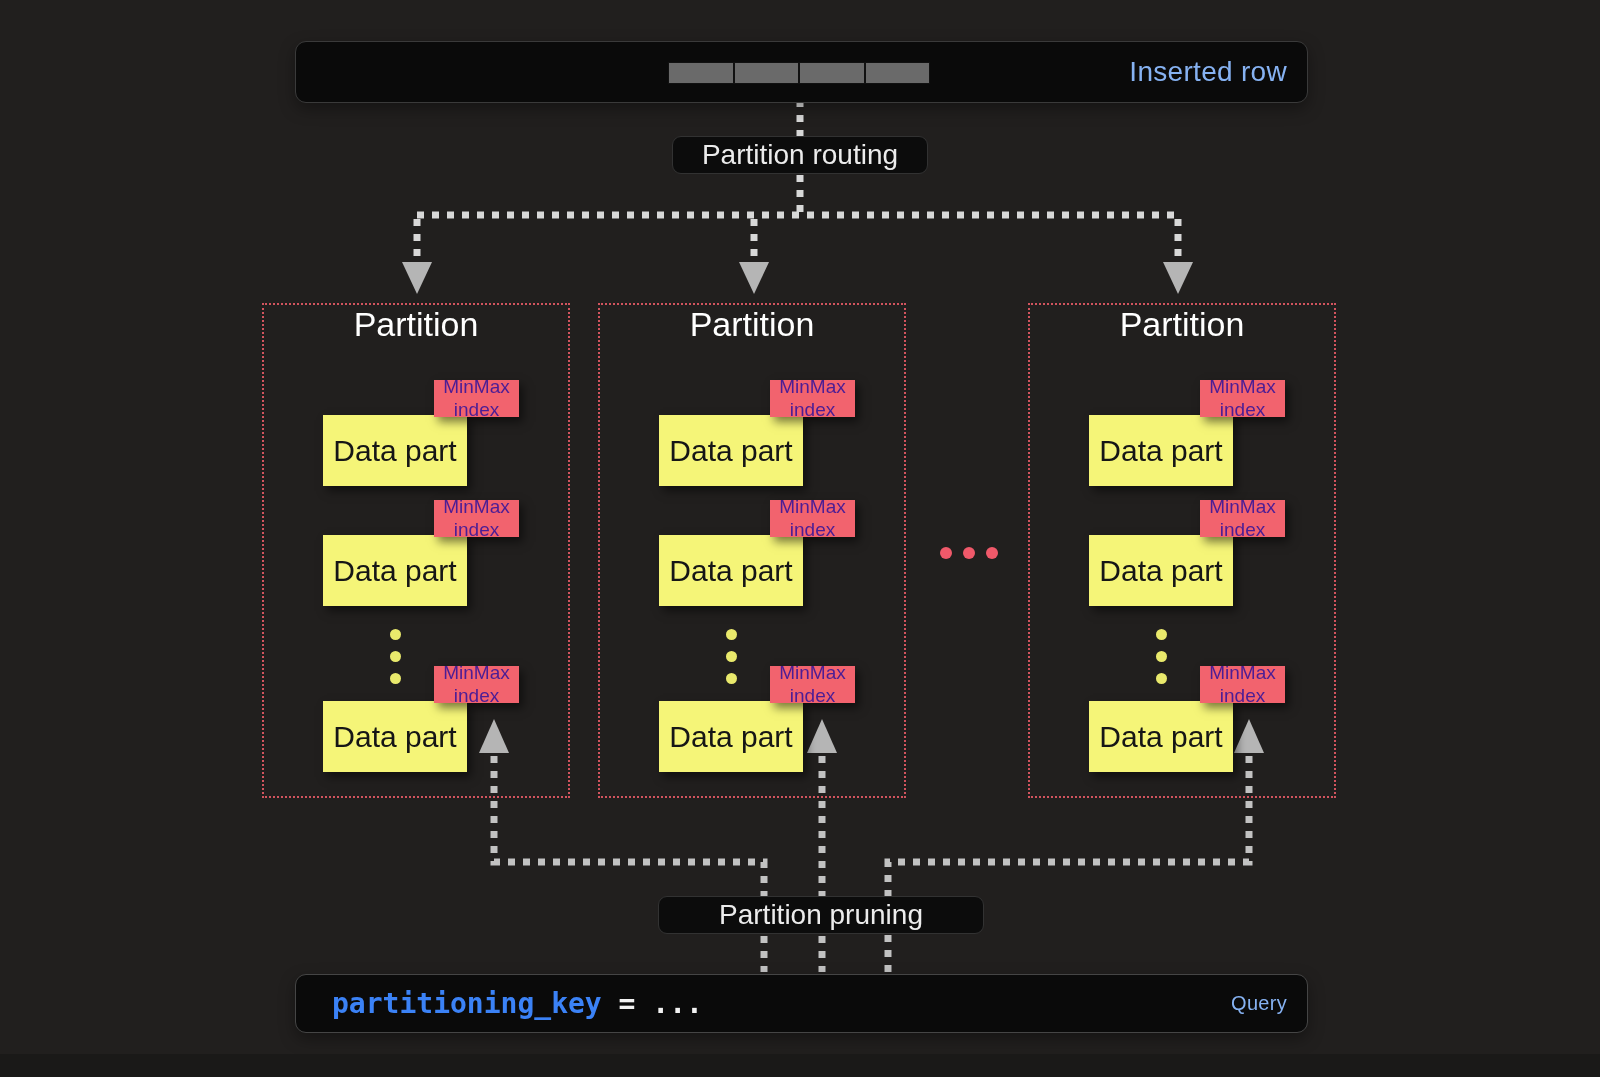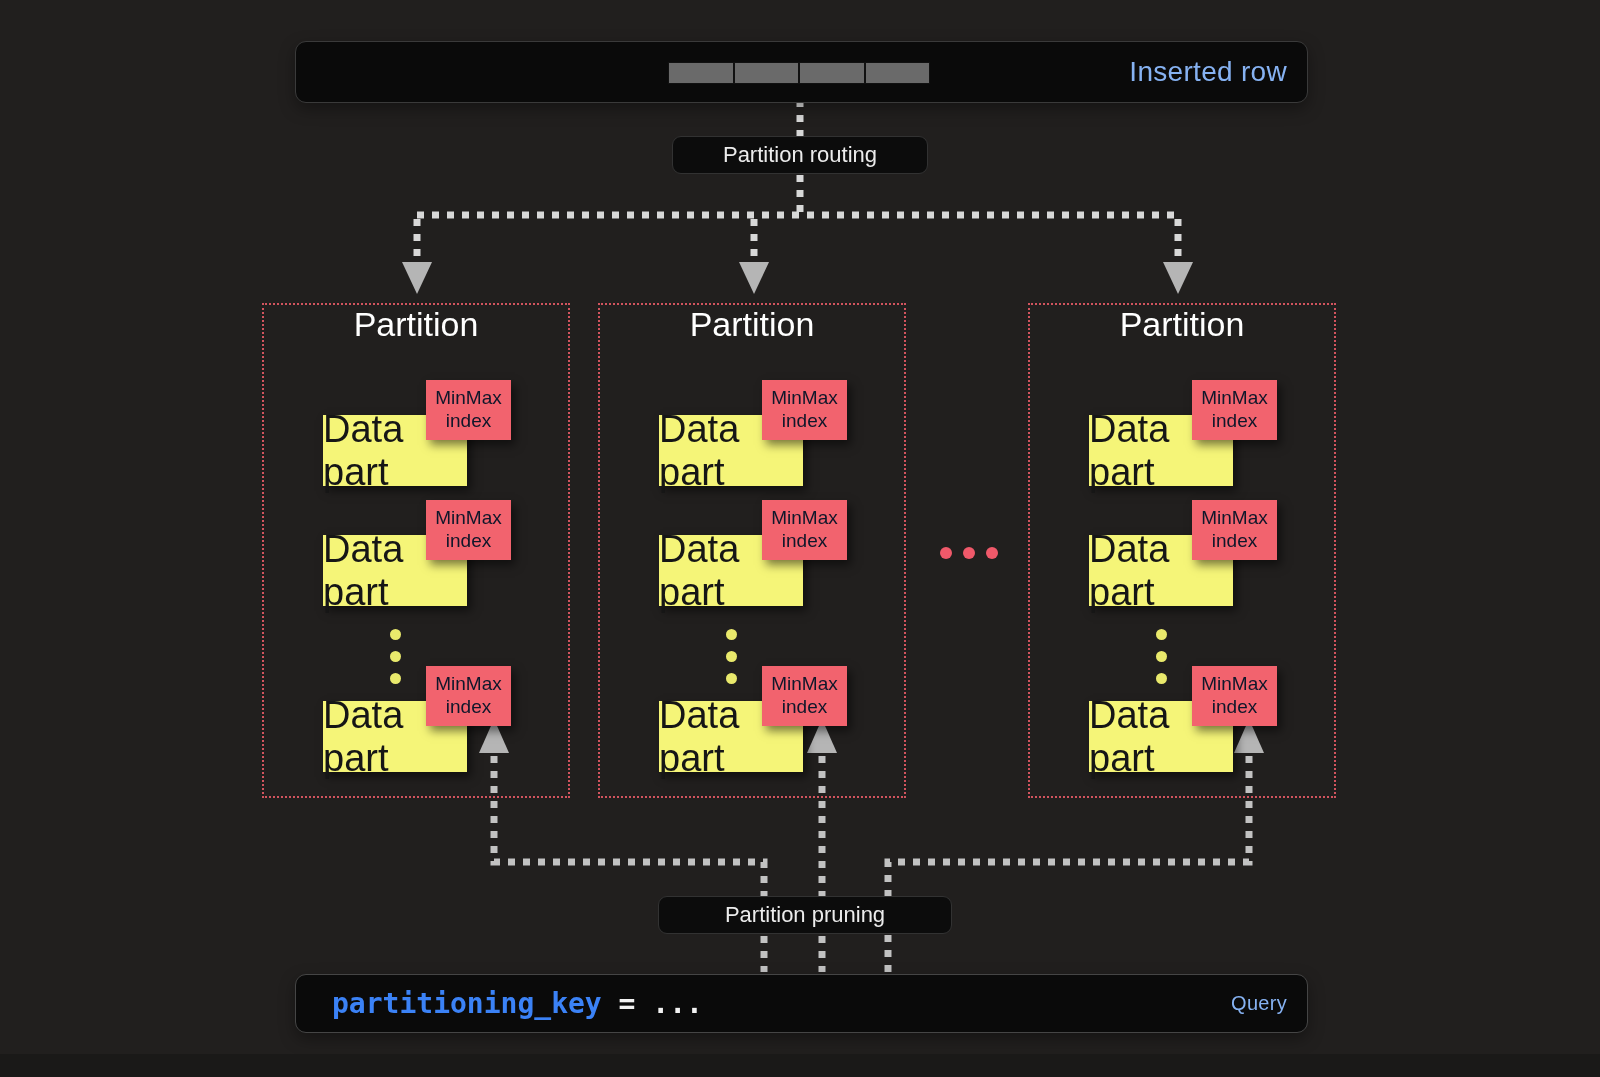--- a/index.html
+++ b/index.html
@@ -34,42 +34,42 @@
   .cell{flex:1;background:#6a6a6a;}
   .query-text{
     position:absolute;left:36px;top:0;bottom:0;display:flex;align-items:center;
     font-family:"DejaVu Sans Mono","Liberation Mono",monospace;
     font-size:28px;font-weight:700;color:#f2f2f2;white-space:pre;
   }
   .query-text .key{color:#3b82f6;}
   
   .pill{
     position:absolute;background:#0c0c0c;border:1px solid #323232;border-radius:9px;
-    color:#ececec;font-size:22px;display:flex;align-items:center;justify-content:center;
+    color:#ececec;font-size:28px;display:flex;align-items:center;justify-content:center;
     box-sizing:border-box;
   }
   .routing{left:672px;top:136px;width:256px;height:38px;}
-  .pruning{left:658px;top:896px;width:294px;height:38px;}
+  .pruning{left:658px;top:896px;width:326px;height:38px;}
   
   .partition{
     position:absolute;top:303px;width:308px;height:495px;box-sizing:border-box;
     border:2px dotted rgba(242,94,106,0.85);
   }
   .p1{left:262px;} .p2{left:598px;} .p3{left:1028px;}
   .p-title{
     text-align:center;color:#ffffff;font-size:34px;font-weight:500;
   }
   .datapart{
     position:absolute;left:59px;width:144px;height:71px;background:#f5f578;
-    color:#161616;font-size:38px;display:flex;align-items:center;justify-content:center;
+    color:#161616;font-size:30px;display:flex;align-items:center;justify-content:center;
     box-shadow:4px 5px 9px rgba(0,0,0,0.5);z-index:1;
   }
   .badge{
-    position:absolute;left:162px;width:85px;height:60px;background:#f2636e;
-    color:#0f172a;font-size:19px;line-height:1.2;text-align:center;
+    position:absolute;left:170px;width:85px;height:37px;background:#f2636e;
+    color:#4c1d95;font-size:19px;line-height:1.2;text-align:center;
     display:flex;align-items:center;justify-content:center;white-space:pre-line;
     box-shadow:4px 5px 9px rgba(0,0,0,0.5);z-index:2;
   }
   .dp1{top:110px;} .bd1{top:75px;}
   .dp2{top:230px;} .bd2{top:195px;}
   .dp3{top:396px;} .bd3{top:361px;}
   .vdots{
     position:absolute;left:126px;top:324px;display:flex;flex-direction:column;gap:11px;
   }
   .vdots i{width:11px;height:11px;border-radius:50%;background:#e9e96c;}

